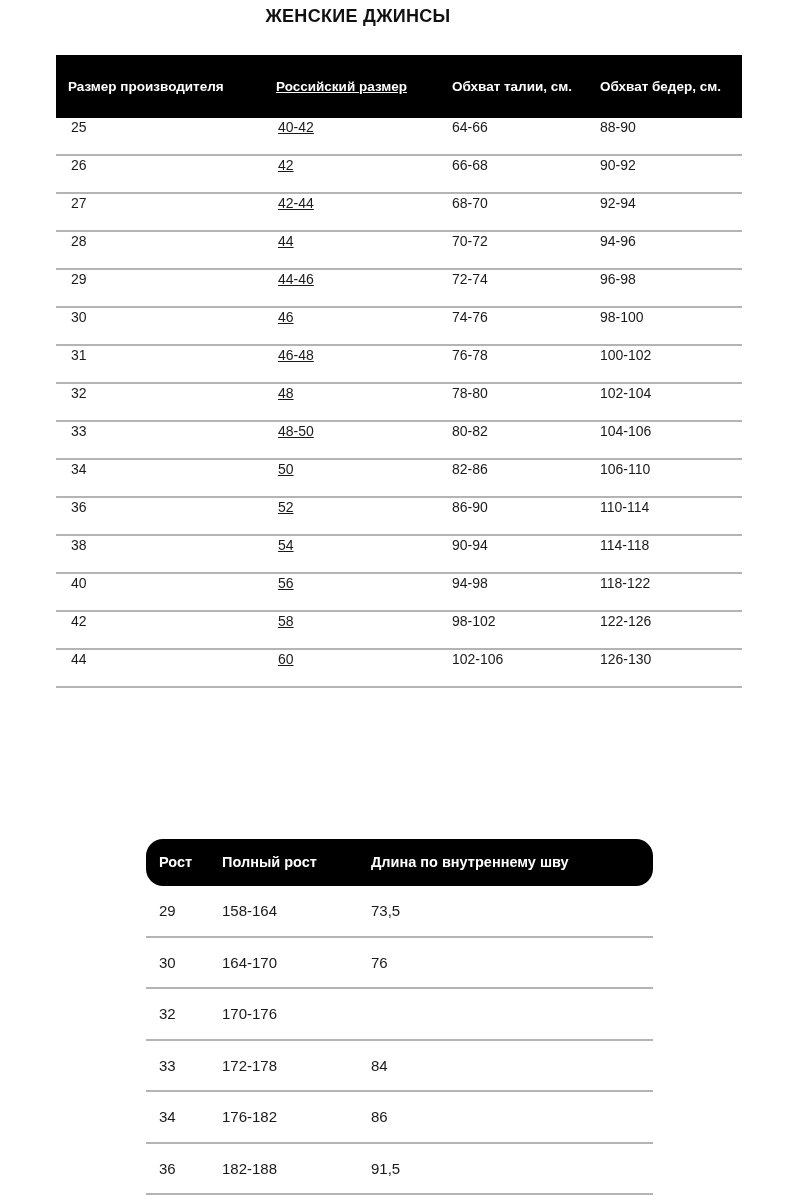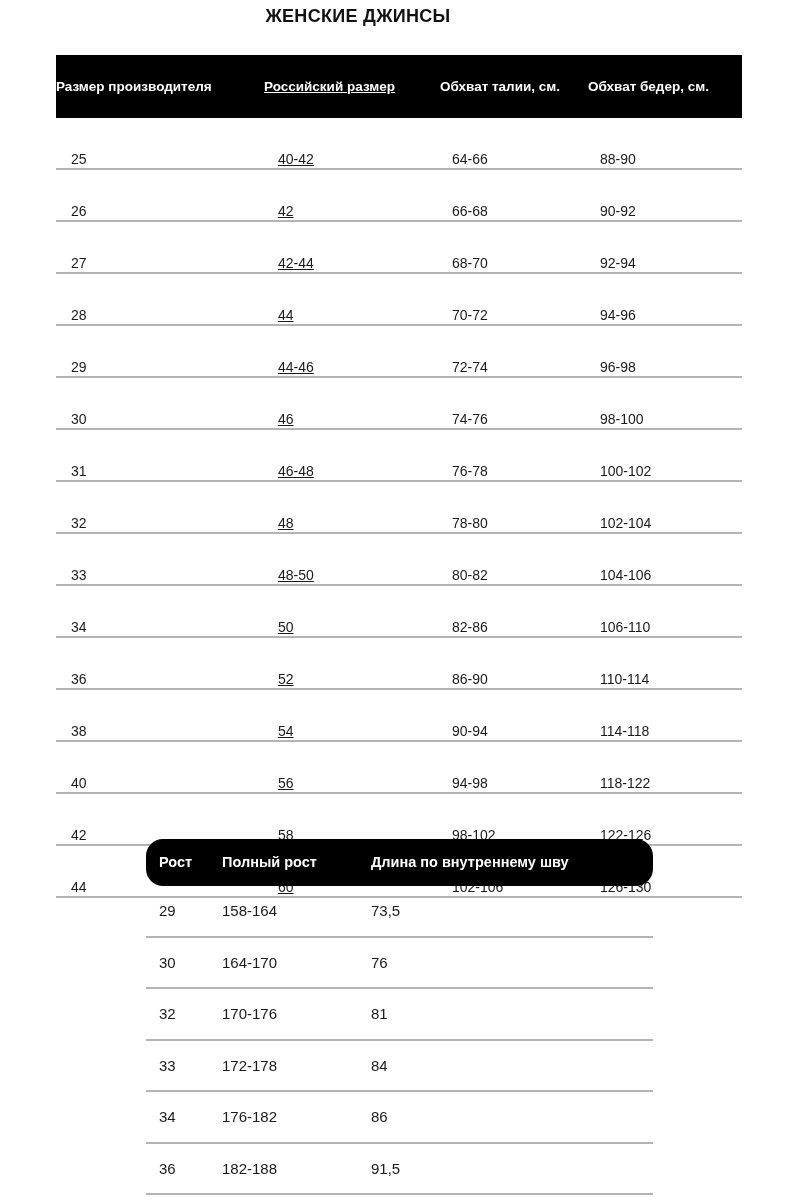--- a/index.html
+++ b/index.html
@@ -45,26 +45,26 @@
     background: #000000;
     height: 63px;
     display: flex;
     align-items: center;
   }
   .t1-head .cell {
     color: #ffffff;
     font-size: 13.5px;
     font-weight: bold;
     line-height: 17px;
-    padding-left: 0;
+    padding-left: 12px;
   }
   .t1-row {
-    height: 52px;
-    display: flex;
-    align-items: flex-end;
+    height: 38px;
+    display: flex;
+    align-items: flex-start;
     border-bottom: 2px solid #b4b4b4;
   }
   .t1-row .cell {
     color: #1a1a1a;
     font-size: 14px;
     line-height: 18px;
   }
   .t1-c1 { width: 208px; padding-left: 15px; }
   .t1-c2 { width: 176px; padding-left: 14px; text-decoration: underline; }
   .t1-c3 { width: 148px; padding-left: 12px; }
@@ -226,21 +226,20 @@
           <div class="cell t2-c3">73,5</div>
         </div>
         <div class="t2-row">
           <div class="cell t2-c1">30</div>
           <div class="cell t2-c2">164-170</div>
           <div class="cell t2-c3">76</div>
         </div>
         <div class="t2-row">
           <div class="cell t2-c1">32</div>
           <div class="cell t2-c2">170-176</div>
-          <div class="cell t2-c3">81</div>
         </div>
         <div class="t2-row">
           <div class="cell t2-c1">33</div>
           <div class="cell t2-c2">172-178</div>
           <div class="cell t2-c3">84</div>
         </div>
         <div class="t2-row">
           <div class="cell t2-c1">34</div>
           <div class="cell t2-c2">176-182</div>
           <div class="cell t2-c3">86</div>

